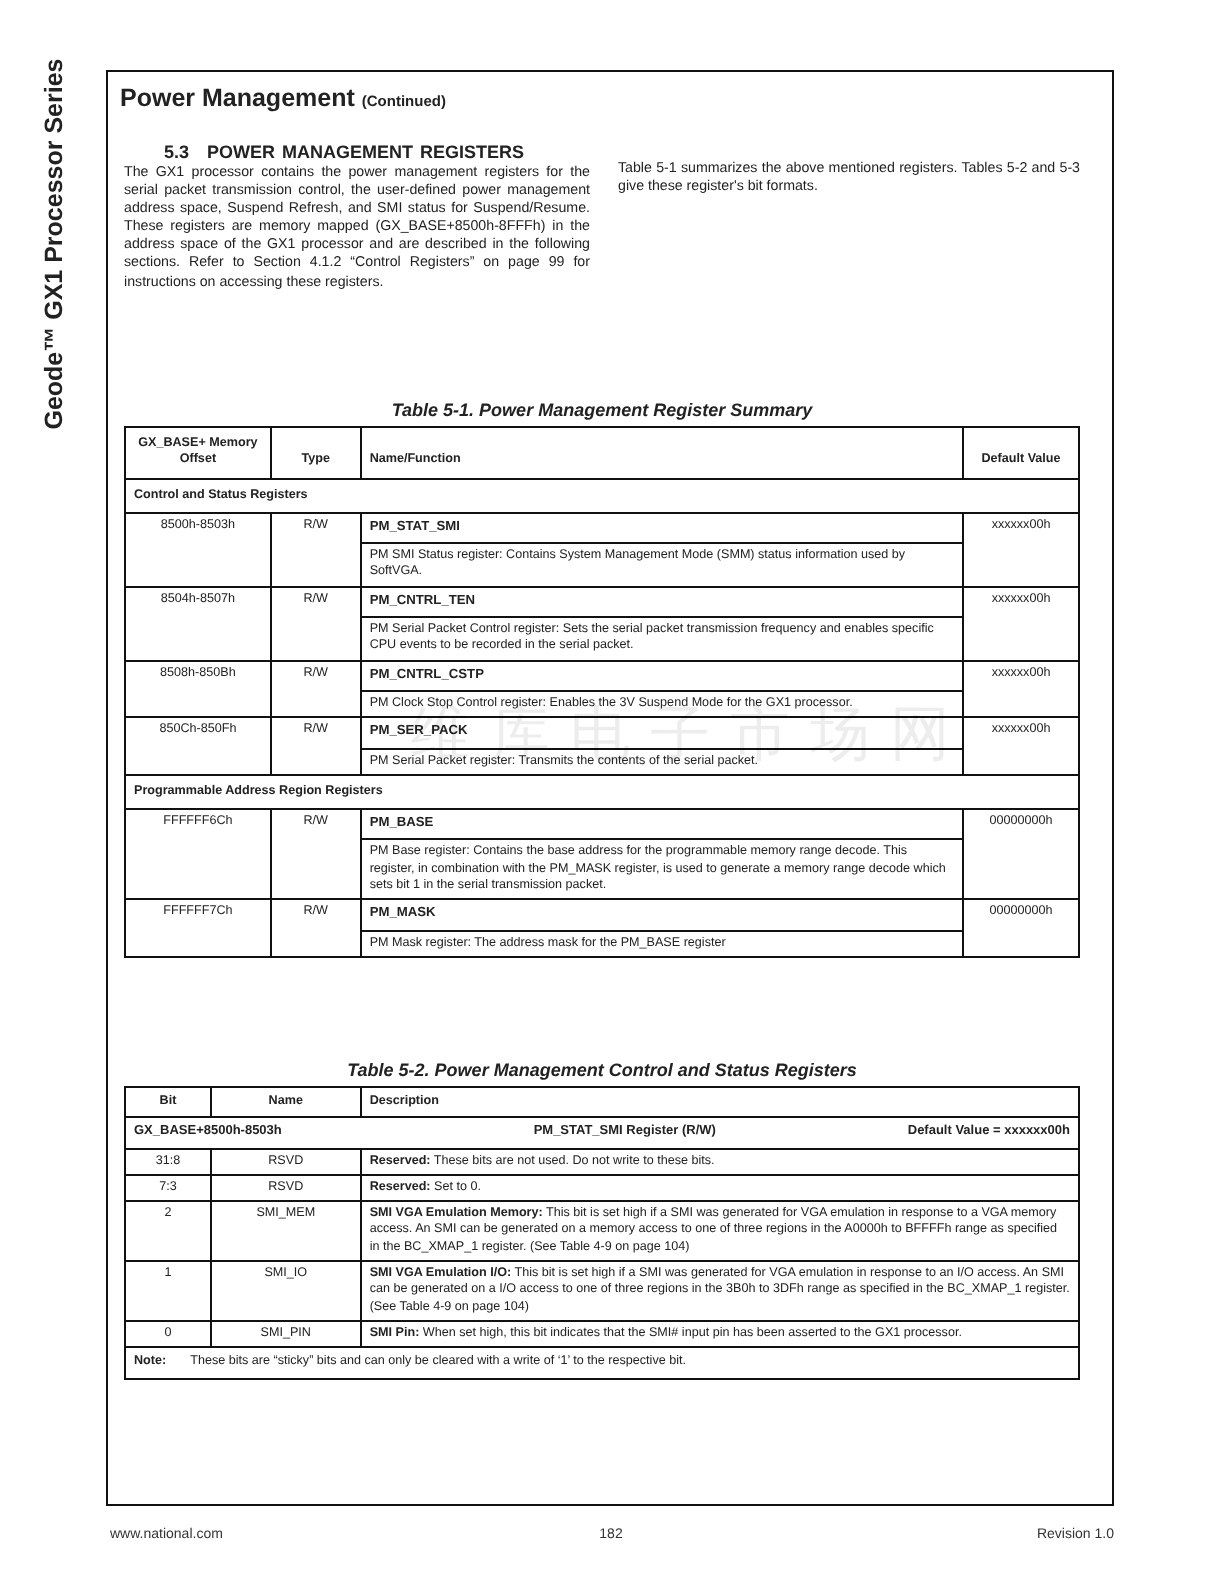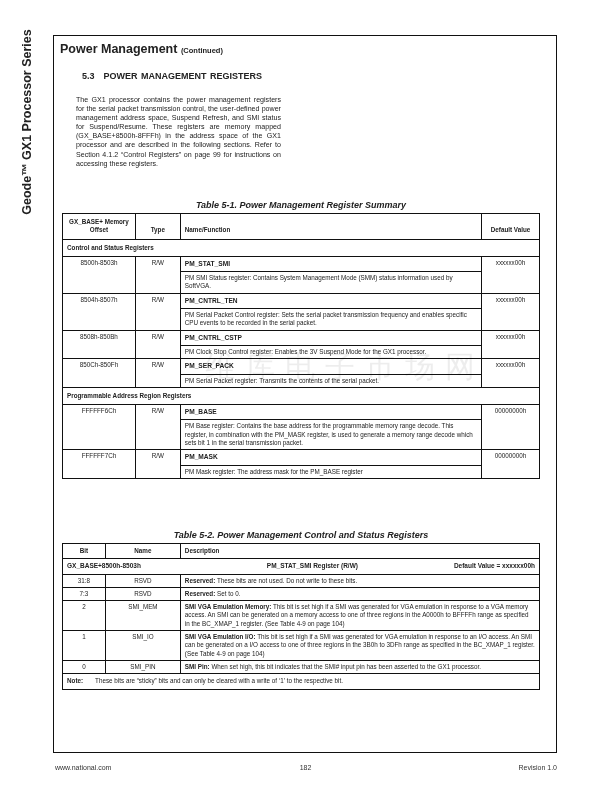--- a/index.html
+++ b/index.html
@@ -12,21 +12,21 @@
   .frame { position: absolute; left: 53px; top: 35px; width: 504px; height: 718px;
            border: 1px solid #111; box-sizing: border-box; }
   .page-title { position: absolute; left: 60px; top: 42px; font-size: 12.5px; font-weight: bold; }
   .page-title .cont { font-size: 7.5px; }
   .sec-head { position: absolute; left: 62px; top: 71px; font-size: 9px; font-weight: bold; word-spacing: 1px; }
   .sec-head .num { margin-right: 9px; padding-left: 20px; }
   .col-text { position: absolute; font-size: 7.1px; line-height: 9.1px; text-align: justify; }
   .col-left { left: 62px; top: 82px; width: 233px; }
   .col-right { left: 309px; top: 80px; width: 231px; }
   .col-right p { margin: 0 0 5px 0; }
-  .col-left p { margin: 14px; }
+  .col-left p { margin: 0; }
   .tbl-caption { position: absolute; font-size: 9px; font-weight: bold; text-align: center; font-style: italic; }
   table { border-collapse: collapse; position: absolute; font-size: 6.3px; color: #222; }
   td, th { border: 1px solid #111; vertical-align: top; padding: 2px 4px; line-height: 8.3px; }
   #t1 { left: 62px; top: 213px; width: 478px; }
   #t1 th { font-weight: bold; vertical-align: bottom; padding: 4px 4px; }
   #t1 td.c { text-align: center; }
   #t1 .section-row td { font-weight: bold; padding: 4px 4px; }
   #t1 .nm { font-weight: bold; display: block; padding: 1px 0 3px 0; border-bottom: 1px solid #111; margin: 0 -4px 2px -4px; padding-left: 4px; font-size: 6.6px; }
   #t1 .desc { display: block; }
   #t2 { left: 62px; top: 543px; width: 478px; }
@@ -56,20 +56,21 @@
 
 <div class="sec-head">
   <span class="num">5.3</span><span>POWER MANAGEMENT REGISTERS</span>
 </div>
 
 <div class="col-text col-left">
   <p>The GX1 processor contains the power management registers for the serial packet transmission control, the user-defined power management address space, Suspend Refresh, and SMI status for Suspend/Resume. These registers are memory mapped (GX_BASE+8500h-8FFFh) in the address space of the GX1 processor and are described in the following sections. Refer to Section 4.1.2 “Control Registers” on page 99 for instructions on accessing these registers.</p>
 </div>
 
 <div class="col-text col-right">
+  <p>Table 5-1 summarizes the above mentioned registers. Tables 5-2 and 5-3 give these register's bit formats.</p>
 </div>
 
 <div class="tbl-caption" style="left:62px; top:200px; width:478px;">Table 5-1.  Power Management Register Summary</div>
 
 <table id="t1">
   <colgroup>
     <col style="width:73px">
       <col style="width:45px">
       <col style="width:302px">
       <col style="width:58px">

